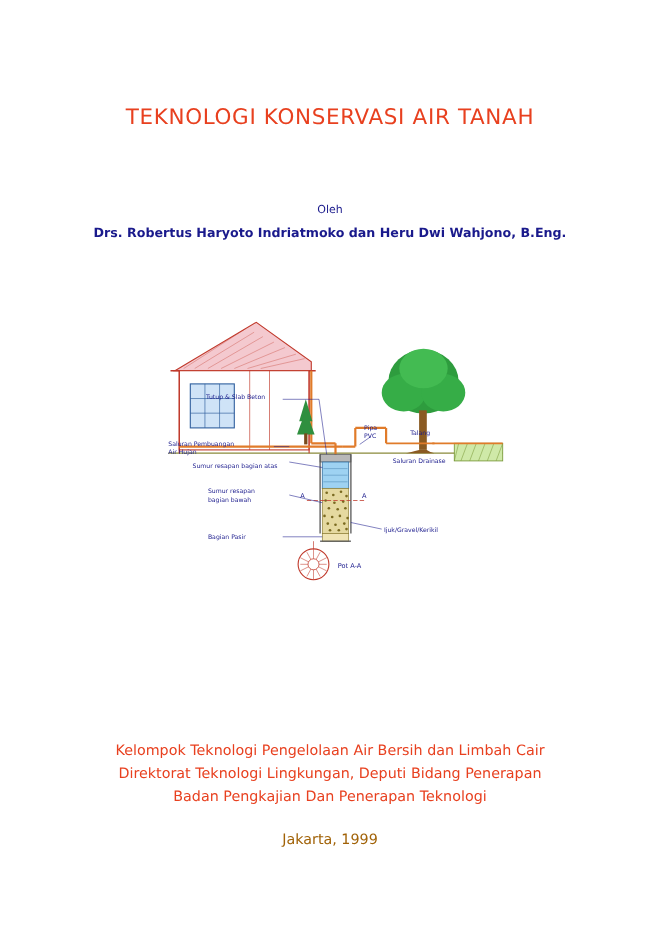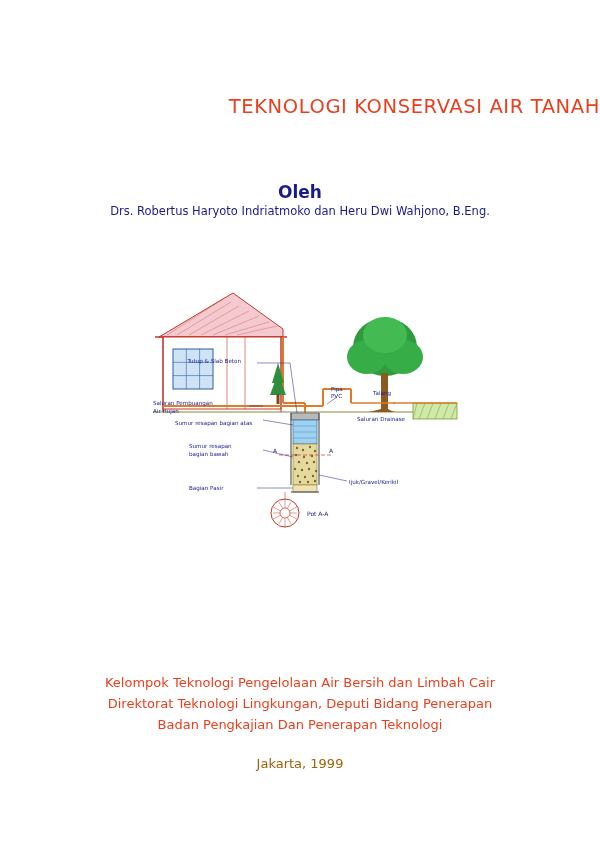--- a/index.html
+++ b/index.html
@@ -21,48 +21,48 @@
     background: #ffffff;
     box-sizing: border-box;
   }
 
   
   .title-block {
     position: absolute;
     top: 92px;
     left: 0;
     width: 600px;
-    text-align: right;
+    text-align: center;
   }
   .title-line {
     color: #e8401f;
     font-size: 19.5px;
     letter-spacing: 0.6px;
     line-height: 30px;
     font-family: "DejaVu Sans", sans-serif;
   }
 
   
   .author-block {
     position: absolute;
     top: 183px;
     left: 0;
     width: 600px;
     text-align: center;
   }
   .by-label {
     color: #1a1a8c;
-    font-size: 17px;
-    font-weight: bold;
+    font-size: 10px;
+    font-weight: normal;
     line-height: 18px;
   }
   .author-names {
     color: #1a1a8c;
     font-size: 11.5px;
-    font-weight: normal;
+    font-weight: bold;
     line-height: 20px;
   }
 
   
   .figure {
     position: absolute;
     top: 285px;
     left: 145px;
     width: 320px;
     height: 265px;

